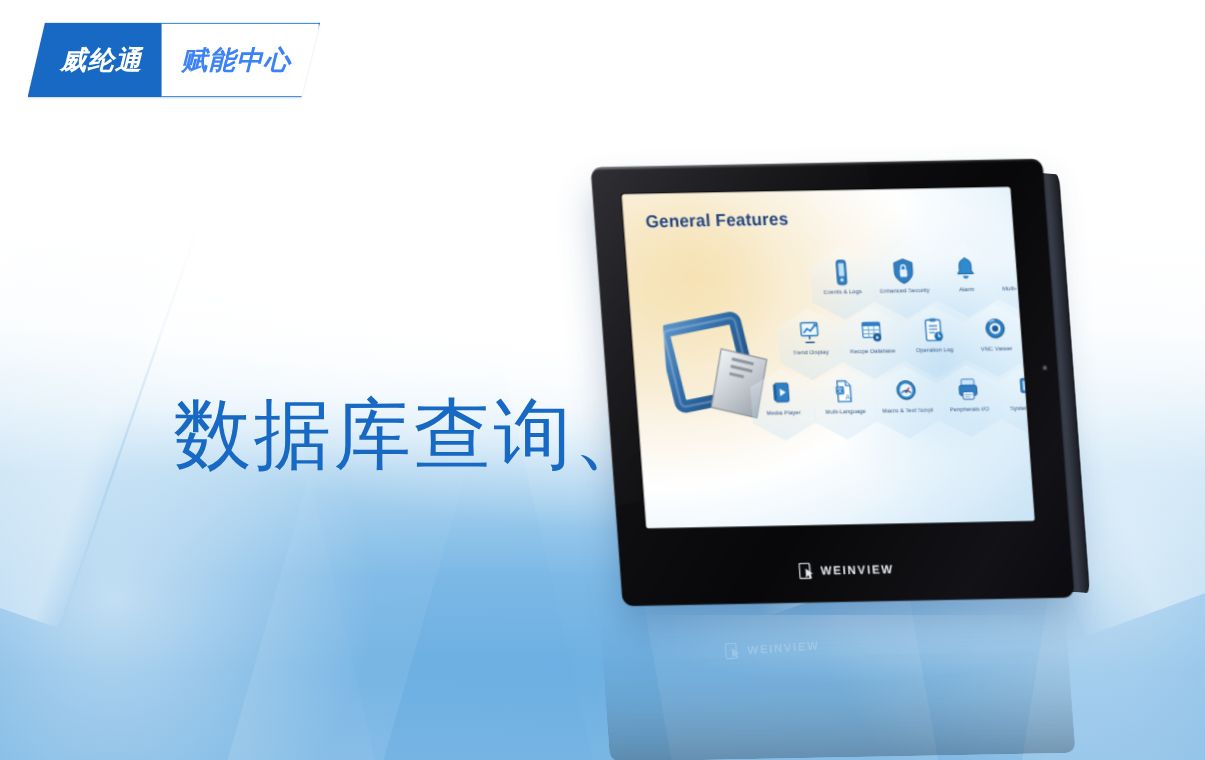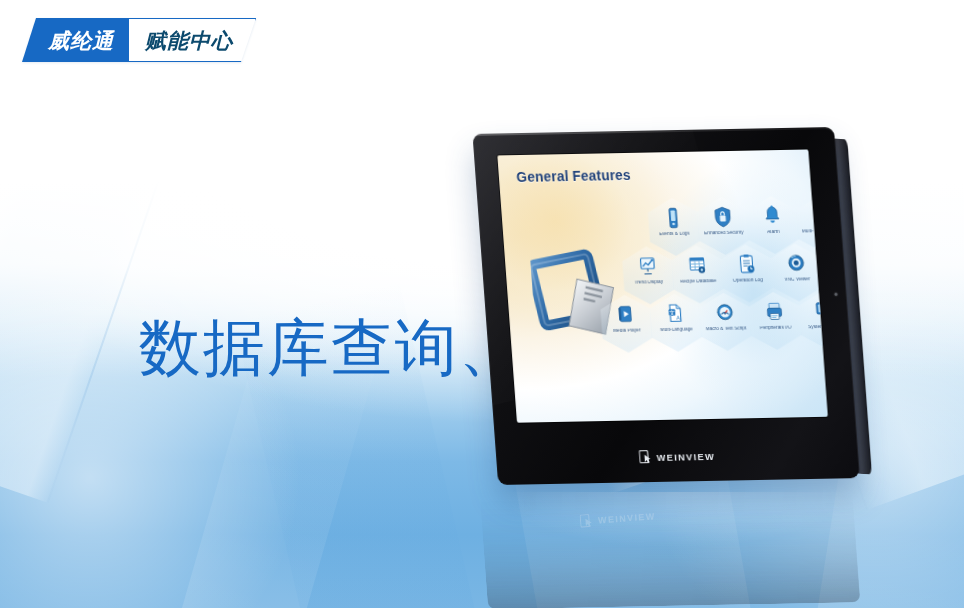--- a/index.html
+++ b/index.html
@@ -67,40 +67,40 @@
     background:linear-gradient(0deg, rgba(255,255,255,.30), rgba(255,255,255,0));}
   .sh2{left:330px;width:170px;transform:rotate(-13deg);
     background:linear-gradient(0deg, rgba(100,170,225,.38), rgba(255,255,255,0));}
   .sh3{left:560px;width:210px;transform:rotate(-10deg);
     background:linear-gradient(0deg, rgba(255,255,255,.26), rgba(255,255,255,0));}
   .sh4{left:800px;width:200px;transform:rotate(9deg);
     background:linear-gradient(0deg, rgba(255,255,255,.30), rgba(255,255,255,0));}
 
   
   .badge{
-    position:absolute;left:22px;top:18px;height:44px;display:flex;align-items:stretch;
+    position:absolute;left:22px;top:18px;height:60px;display:flex;align-items:stretch;
     filter:drop-shadow(0 1px 1px rgba(30,90,160,.12));
   }
   .badge-blue{
     position:relative;background:#1769c4;display:flex;align-items:center;justify-content:center;
     padding:0 16px 0 26px;
     clip-path:polygon(14px 0, 100% 0, 100% 100%, 0 100%);
   }
   .badge-blue-txt{
     color:#ffffff;font-size:21px;font-weight:700;font-style:italic;letter-spacing:1px;
     white-space:nowrap;line-height:1;
   }
   .badge-white{
     position:relative;background:#ffffff;display:flex;align-items:center;justify-content:center;
     padding:0 22px 0 16px;border:1.6px solid #1769c4;border-left:none;
     clip-path:polygon(0 0, 100% 0, calc(100% - 15px) 100%, 0 100%);
     margin-left:-1px;
   }
   .badge-white-txt{
-    color:#0c4a6e;font-size:21px;font-weight:700;font-style:italic;letter-spacing:1px;
+    color:#3b82f6;font-size:21px;font-weight:700;font-style:italic;letter-spacing:1px;
     white-space:nowrap;line-height:1;
   }
 
   
   .headline{
     position:absolute;left:52px;top:248px;
     color:#1769c4;font-size:62px;line-height:1.08;font-weight:400;
     letter-spacing:2px;white-space:pre;
     font-family:"DejaVu Sans","Liberation Sans",sans-serif;
   }

